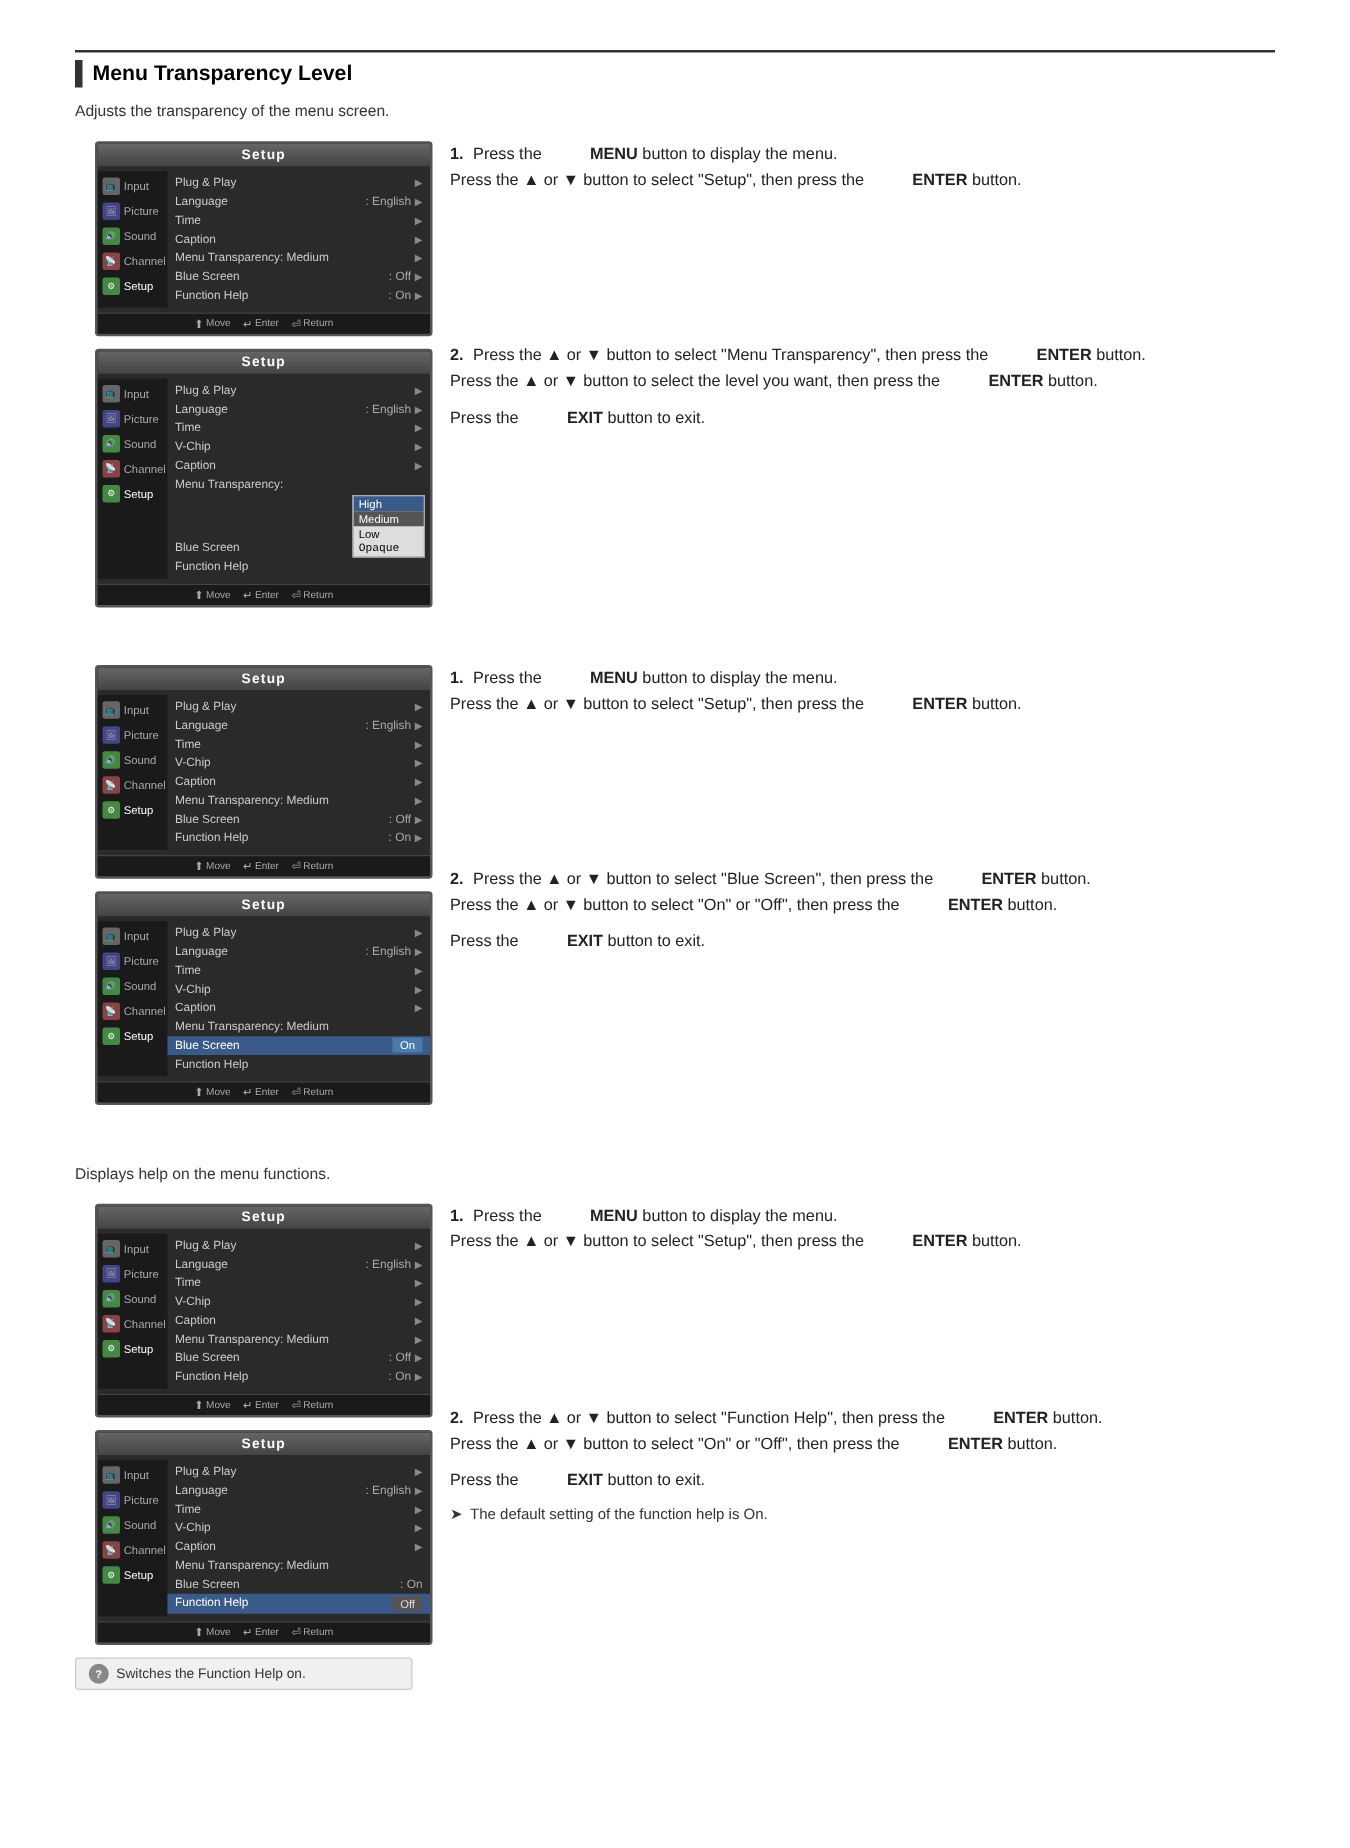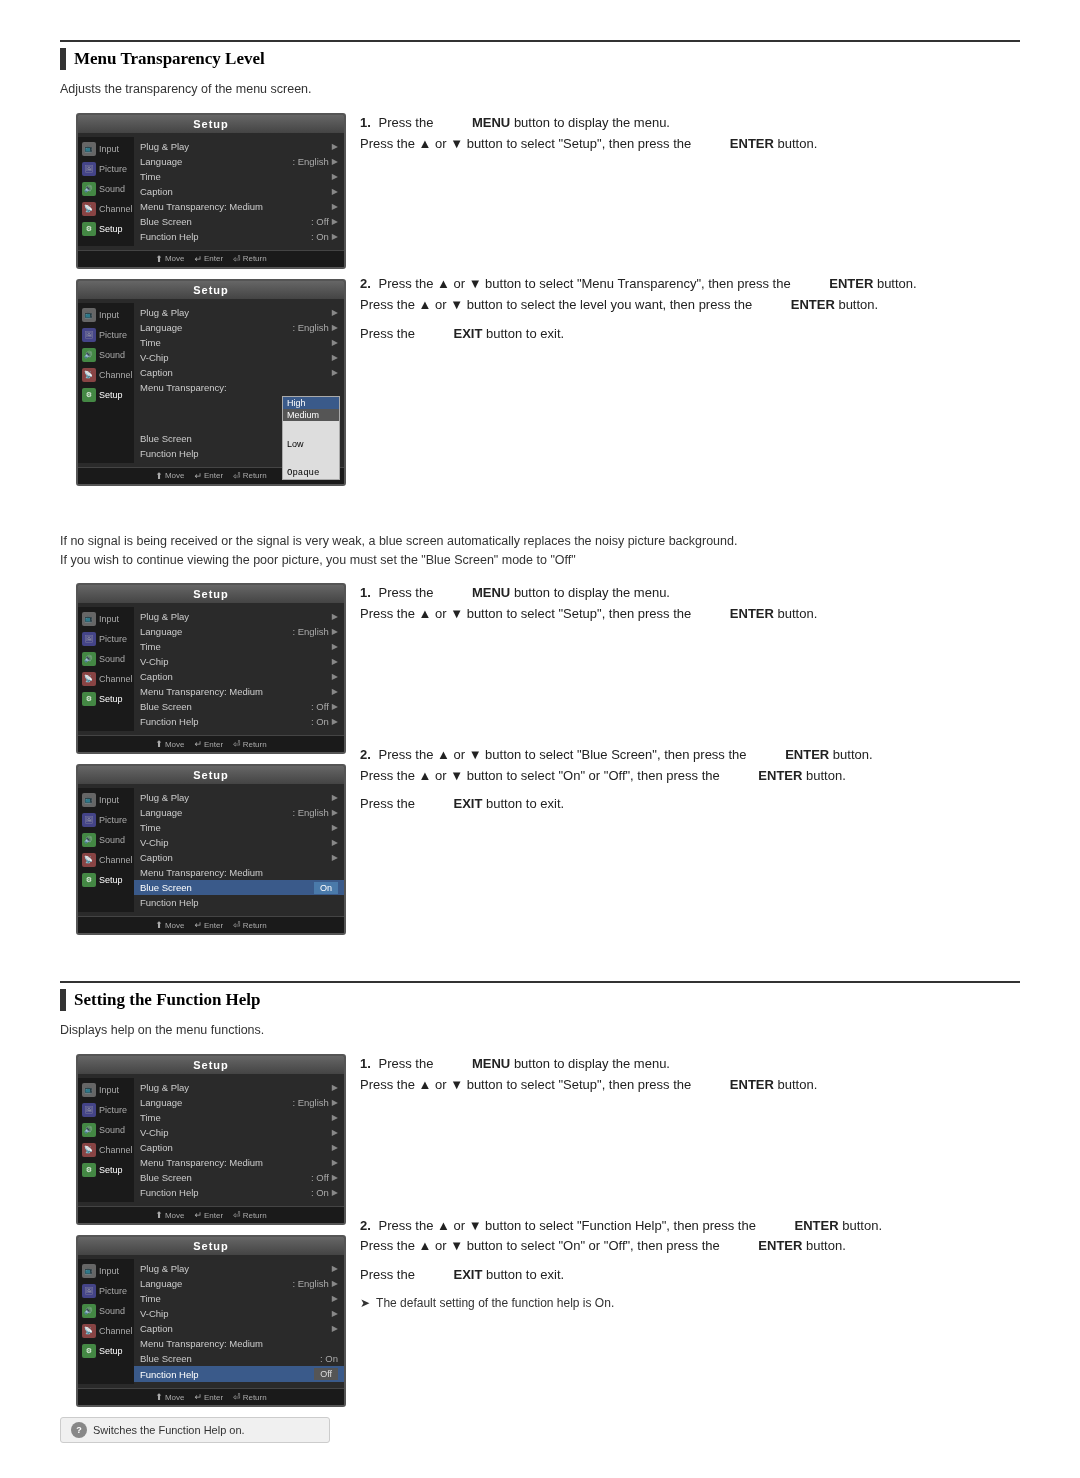--- a/index.html
+++ b/index.html
@@ -25,21 +25,20 @@
       width: 6px;
       background: #333;
       height: 22px;
       margin-right: 8px;
       flex-shrink: 0;
     }
     .section-title {
       font-size: 17px;
       font-weight: bold;
       color: #000;
-      font-family: Liberation Serif, serif;
     }
     .section-desc {
       font-size: 12.5px;
       color: #333;
       margin-bottom: 14px;
       line-height: 1.5;
     }
 
     .section {
       margin-bottom: 36px;
@@ -330,21 +329,21 @@
               </div>
             <div class="tv-menu-item">
                 <span class="label">Caption</span>
                 <span class="arrow">▶</span>
               </div>
             <div class="tv-menu-item" style="position:relative;">
               <span class="label">Menu Transparency:</span>
               <div style="position:absolute; right:-2px; top:16px; background:#ddd; border:1px solid #aaa; width:58px; font-size:9px; z-index:10; color:#000;">
                 <div style="background:#3a5a8a; color:#fff; padding:1px 4px;">High</div>
                 <div style="padding:1px 4px; background:#555; color:#fff;">Medium</div>
-                <div style="padding:18px 4px;">Low</div>
+                <div style="padding:1px 4px;">Low</div>
                 <div style="padding:1px 4px;font-family:Liberation Mono, monospace;">Opaque</div>
               </div>
             </div>
             <div class="tv-menu-item" style="margin-top:36px;">
                 <span class="label">Blue Screen</span>
               </div>
             <div class="tv-menu-item">
                 <span class="label">Function Help</span>
               </div>
           </div>
@@ -367,24 +366,20 @@
         Press the ▲ or ▼ button to select the level you want, then press the <b>ENTER</b> button.
       </p>
       <p>
         Press the <b>EXIT</b> button to exit.
       </p>
     </div>
   </div>
 </div>
 
 <div class="section">
-  <p class="section-desc">
-    If no signal is being received or the signal is very weak, a blue screen automatically replaces the noisy picture background.<br>
-    If you wish to continue viewing the poor picture, you must set the "Blue Screen" mode to "Off"
-  </p>
 
   <div class="content-row">
     <div class="left-col">
 
       <div class="tv-screen">
         <div class="tv-title-bar">Setup</div>
         <div class="tv-body">
           <div class="tv-sidebar">
             <div class="tv-sidebar-item">
                 <div class="tv-sidebar-icon input">📺</div>
@@ -525,24 +520,20 @@
         Press the ▲ or ▼ button to select "On" or "Off", then press the <b>ENTER</b> button.
       </p>
       <p>
         Press the <b>EXIT</b> button to exit.
       </p>
     </div>
   </div>
 </div>
 
 <div class="section">
-  <div class="section-header">
-    <div class="section-header-bar"></div>
-    <span class="section-title">Setting the Function Help</span>
-  </div>
   <p class="section-desc">Displays help on the menu functions.</p>
 
   <div class="content-row">
     <div class="left-col">
 
       <div class="tv-screen">
         <div class="tv-title-bar">Setup</div>
         <div class="tv-body">
           <div class="tv-sidebar">
             <div class="tv-sidebar-item">

